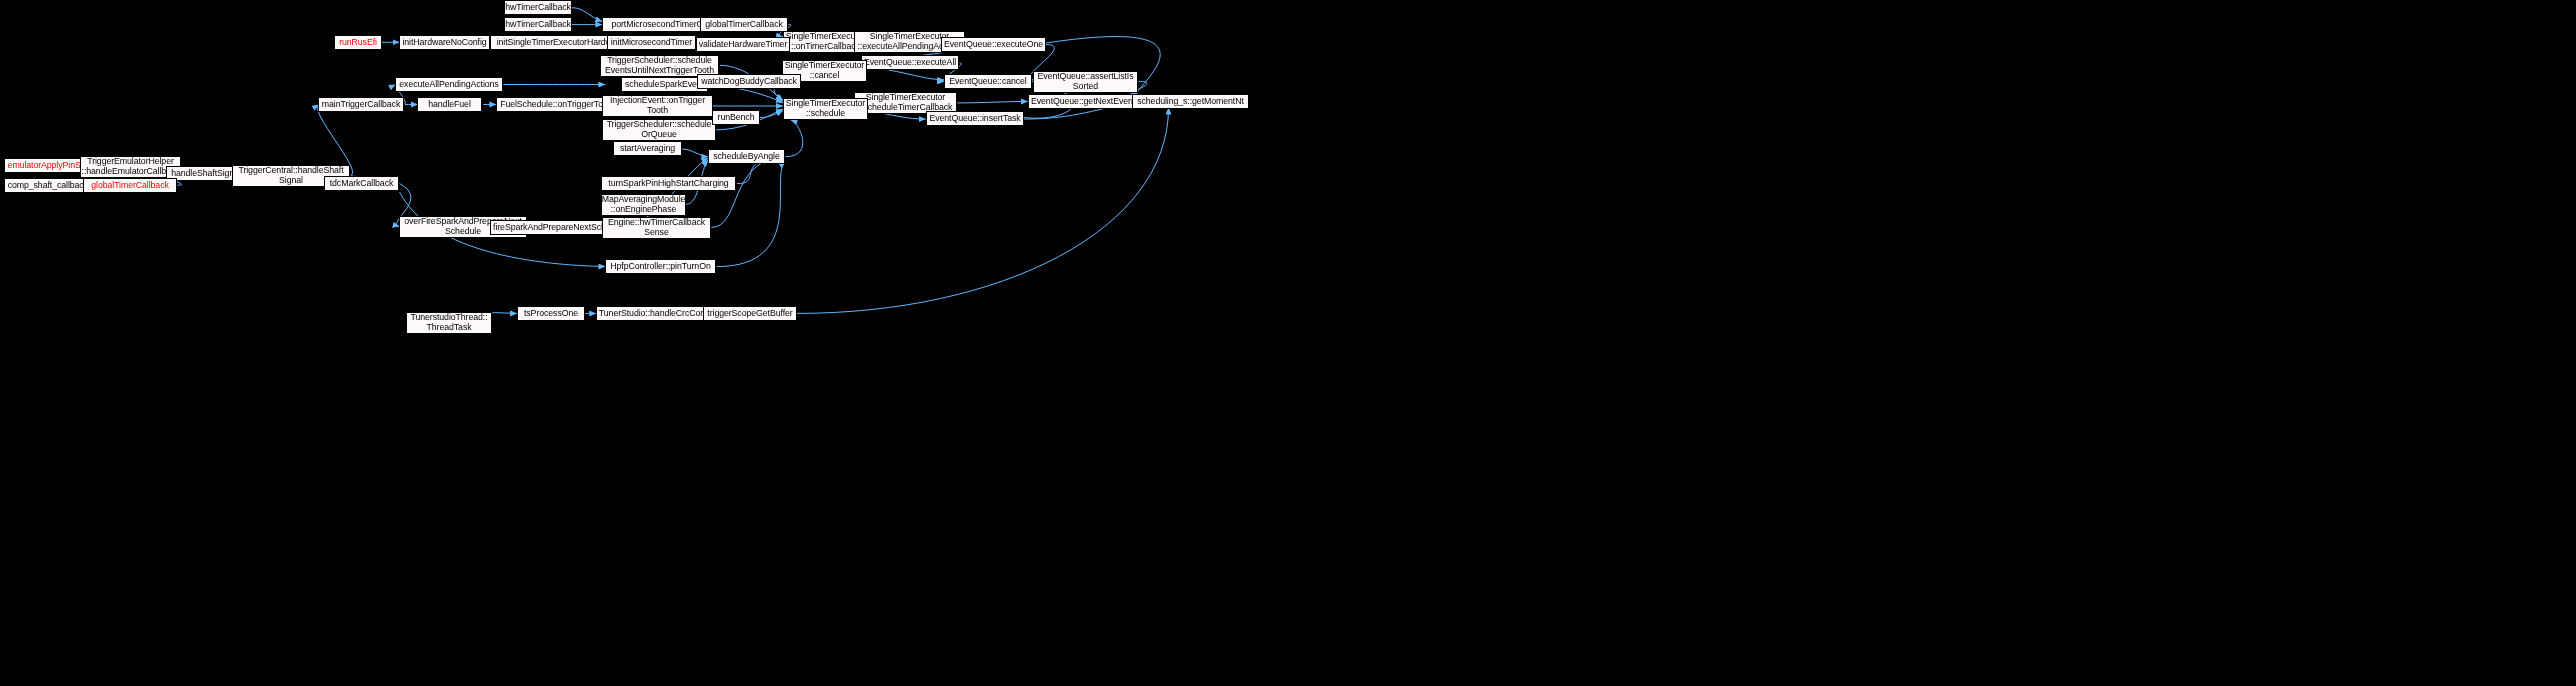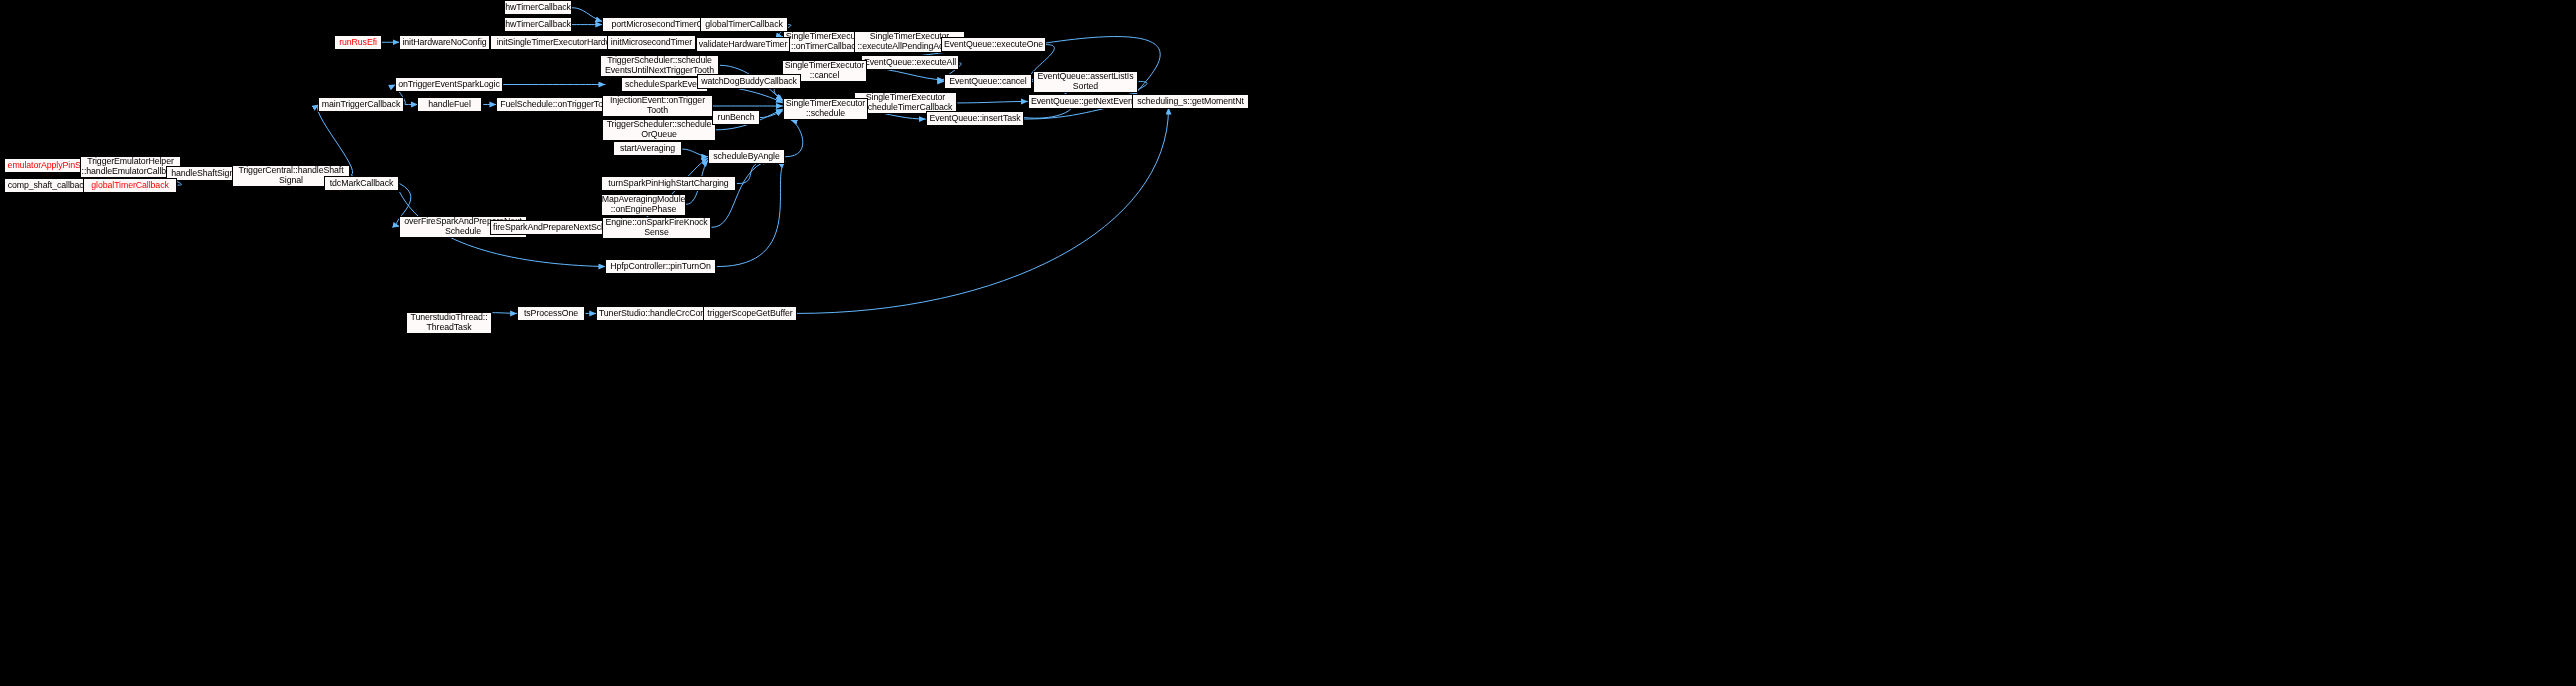--- a/index.html
+++ b/index.html
@@ -132,21 +132,21 @@
 ::executeAllPendingActions</span></div>
 <div class="node" style="left:941px;top:37px;width:105px;height:15.4px;"><span>EventQueue::executeOne</span></div>
 <div class="node" style="left:696px;top:37px;width:94px;height:15.4px;"><span>validateHardwareTimer</span></div>
 <div class="node" style="left:861px;top:55px;width:98px;height:15.4px;"><span>EventQueue::executeAll</span></div>
 <div class="node" style="left:600px;top:55px;width:119px;height:21.5px;"><span>TriggerScheduler::schedule
 EventsUntilNextTriggerTooth</span></div>
 <div class="node" style="left:782px;top:60px;width:85px;height:21.5px;"><span>SingleTimerExecutor
 ::cancel</span></div>
 <div class="node" style="left:1033px;top:71px;width:105px;height:21.5px;"><span>EventQueue::assertListIs
 Sorted</span></div>
-<div class="node" style="left:395px;top:77px;width:108px;height:15.4px;"><span>onTriggerEventSparkLogic</span></div>
+<div class="node" style="left:395px;top:77px;width:108px;height:15.4px;"><span>executeAllPendingActions</span></div>
 <div class="node" style="left:621px;top:77px;width:87px;height:15.4px;"><span>scheduleSparkEvent</span></div>
 <div class="node" style="left:697px;top:74px;width:104px;height:15.4px;"><span>watchDogBuddyCallback</span></div>
 <div class="node" style="left:944px;top:74px;width:88px;height:15.4px;"><span>EventQueue::cancel</span></div>
 <div class="node" style="left:318px;top:97px;width:86px;height:15.4px;"><span>mainTriggerCallback</span></div>
 <div class="node" style="left:417px;top:97px;width:65px;height:15.4px;"><span>handleFuel</span></div>
 <div class="node" style="left:496px;top:97px;width:123px;height:15.4px;"><span>FuelSchedule::onTriggerTooth</span></div>
 <div class="node" style="left:602px;top:95px;width:111px;height:21.5px;"><span>InjectionEvent::onTrigger
 Tooth</span></div>
 <div class="node" style="left:854px;top:92px;width:103px;height:21.5px;"><span>SingleTimerExecutor
 ::scheduleTimerCallback</span></div>
@@ -168,21 +168,21 @@
 Signal</span></div>
 <div class="node" style="left:3.8px;top:178px;width:88px;height:15.4px;"><span>comp_shaft_callback</span></div>
 <div class="node red" style="left:83px;top:178px;width:94px;height:15.4px;"><span>globalTimerCallback</span></div>
 <div class="node" style="left:324px;top:176px;width:75px;height:15.4px;"><span>tdcMarkCallback</span></div>
 <div class="node" style="left:601px;top:176px;width:135px;height:15.4px;"><span>turnSparkPinHighStartCharging</span></div>
 <div class="node" style="left:601px;top:194px;width:85px;height:21.5px;"><span>MapAveragingModule
 ::onEnginePhase</span></div>
 <div class="node" style="left:399px;top:216px;width:128px;height:21.5px;"><span>overFireSparkAndPrepareNext
 Schedule</span></div>
 <div class="node" style="left:490px;top:220px;width:140px;height:15.4px;"><span>fireSparkAndPrepareNextSchedule</span></div>
-<div class="node" style="left:602px;top:217px;width:109px;height:21.5px;"><span>Engine::onSparkFireKnock
+<div class="node" style="left:602px;top:217px;width:109px;height:21.5px;"><span>Engine::hwTimerCallback
 Sense</span></div>
 <div class="node" style="left:605px;top:259px;width:111px;height:15.4px;"><span>HpfpController::pinTurnOn</span></div>
 <div class="node" style="left:406px;top:302px;width:86px;height:21.5px;margin-top:10px;"><span>TunerstudioThread::
 ThreadTask</span></div>
 <div class="node" style="left:517px;top:306px;width:68px;height:15.4px;justify-content:center;"><span>tsProcessOne</span></div>
 <div class="node" style="left:596px;top:306px;width:136px;height:15.4px;"><span>TunerStudio::handleCrcCommand</span></div>
 <div class="node" style="left:703px;top:306px;width:94px;height:15.4px;"><span>triggerScopeGetBuffer</span></div>
 
 </div>
 

